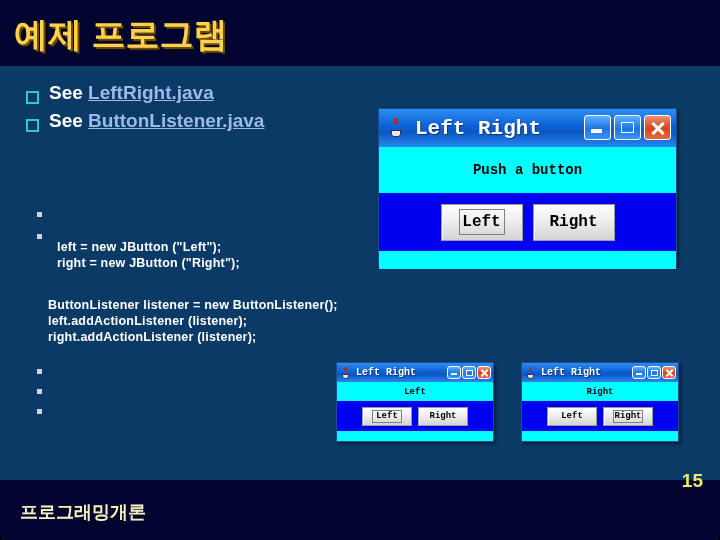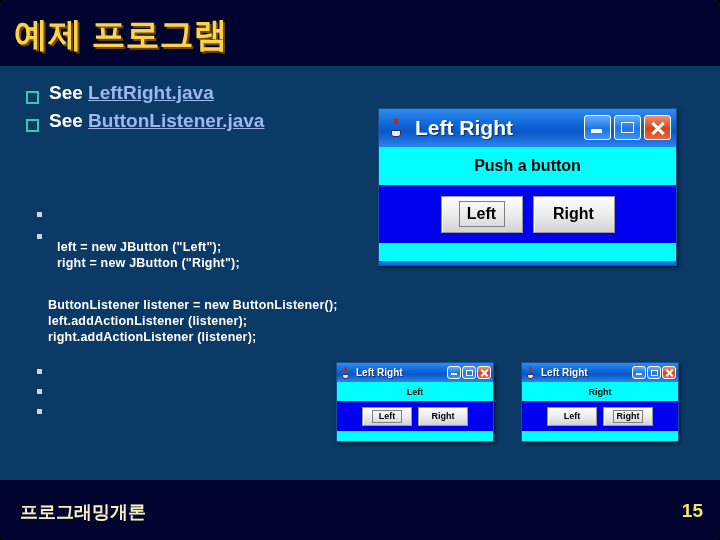--- a/index.html
+++ b/index.html
@@ -89,20 +89,21 @@
   #code-a { left: 57px; top: 239px; }
   #code-b { left: 48px; top: 297px; }
 
   
   .swin {
     position: absolute;
     background: #0d6fdb;
     border: 1px solid #1a4f8f;
     box-sizing: border-box;
     box-shadow: 2px 2px 3px rgba(0,0,0,0.45);
+    font-family: Liberation Mono, monospace;
   }
   .swin-titlebar {
     position: relative;
     background: linear-gradient(to bottom, #2f8cf0 0%, #0c62d6 45%, #0a57c4 60%, #2a86ef 100%);
     display: flex;
     align-items: center;
     box-sizing: border-box;
   }
   .java-icon {
     position: relative;
@@ -202,21 +203,21 @@
   #win-main { left: 378px; top: 108px; width: 299px; height: 158px; }
   #win-main .swin-titlebar { height: 38px; padding-left: 10px; }
   #win-main .java-icon { width: 18px; height: 20px; margin-right: 8px; }
   #win-main .swin-title { font-size: 21px; }
   #win-main .swin-btns { right: 5px; top: 6px; }
   #win-main .wbtn { width: 27px; height: 25px; }
   #win-main .wbtn .g-min { left: 6px; bottom: 6px; width: 11px; height: 4px; }
   #win-main .wbtn .g-max { left: 6px; top: 6px; width: 13px; height: 11px; }
   #win-main .wbtn .g-x1 { left: 5px; top: 11px; width: 16px; height: 3px; transform: rotate(45deg); }
   #win-main .wbtn .g-x2 { left: 5px; top: 11px; width: 16px; height: 3px; transform: rotate(-45deg); }
-  #win-main .swin-label { height: 38px; font-size: 16px; }
+  #win-main .swin-label { height: 46px; font-size: 14px; }
   #win-main .swin-buttonpanel { height: 58px; gap: 10px; }
   #win-main .jbtn { width: 82px; height: 37px; font-size: 16px; }
   #win-main .jbtn .focus-ring { width: 46px; height: 26px; }
   #win-main .swin-footstrip { height: 18px; }
 
   
   .swin-sm { width: 158px; height: 80px; }
   .swin-sm .swin-titlebar { height: 19px; padding-left: 4px; }
   .swin-sm .java-icon { width: 11px; height: 12px; margin-right: 4px; }
   .swin-sm .swin-title { font-size: 10px; }
@@ -244,21 +245,21 @@
   .footer-text {
     position: absolute;
     left: 20px; top: 500px;
     font-size: 18px;
     font-weight: bold;
     color: #f5f0c0;
     white-space: nowrap;
   }
   .page-number {
     position: absolute;
-    right: 17px; top: 500px;
+    right: 17px; top: 470px;
     font-size: 19px;
     font-weight: bold;
     color: #f2e56a;
   }
 </style>
 </head>
 <body>
 
 <div id="slide">
 

